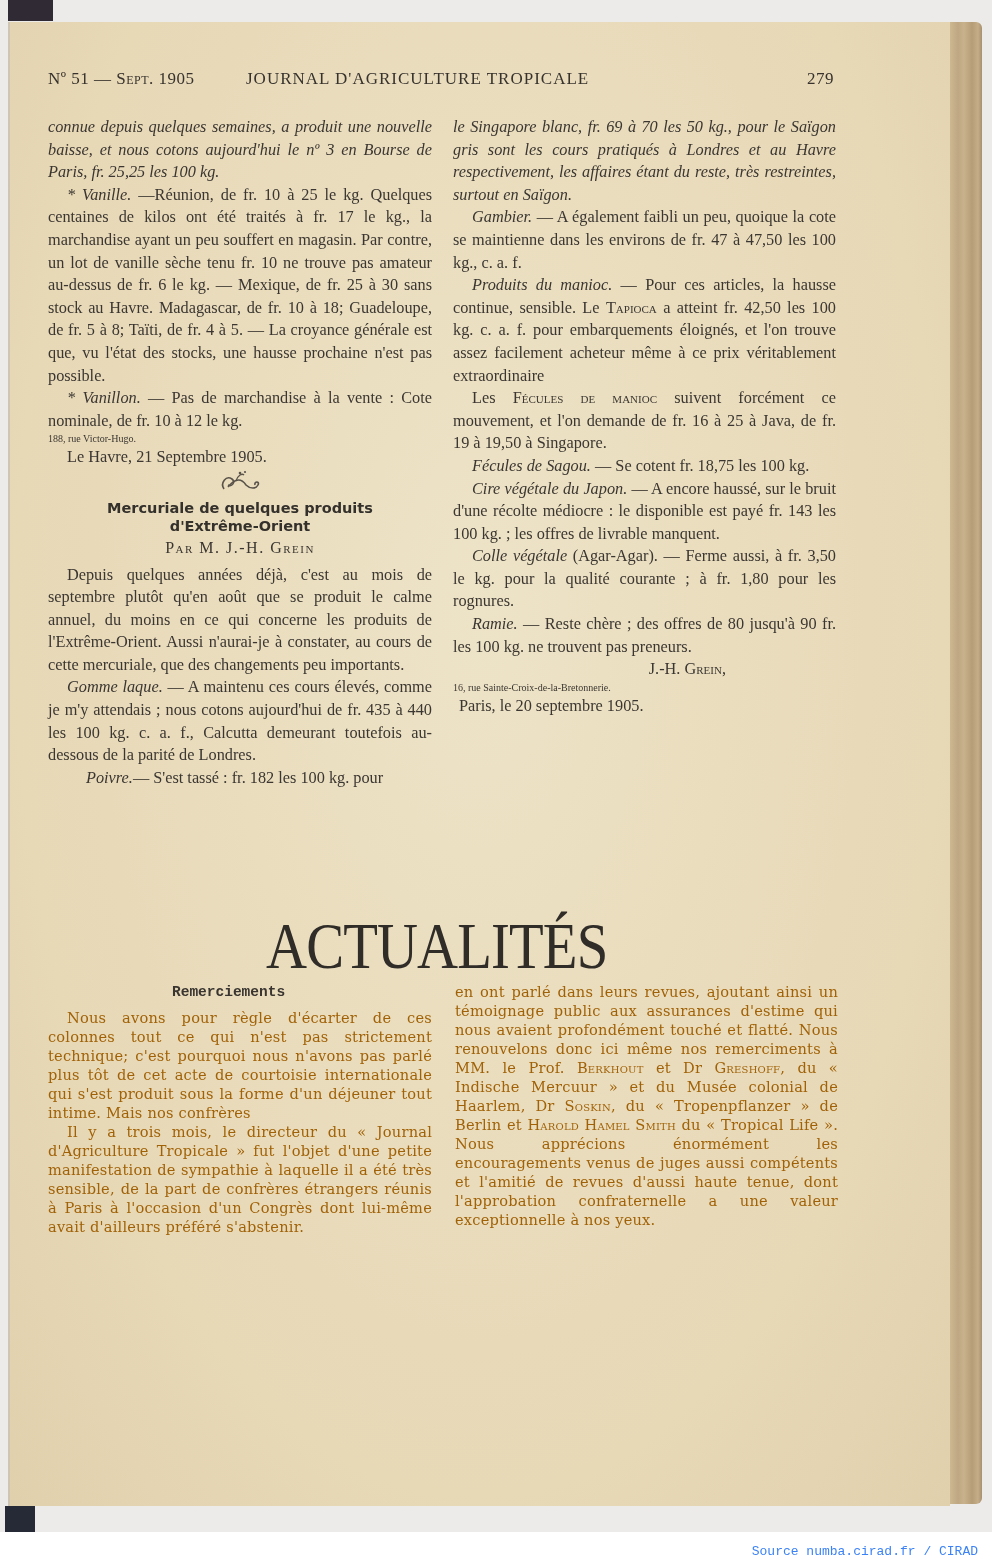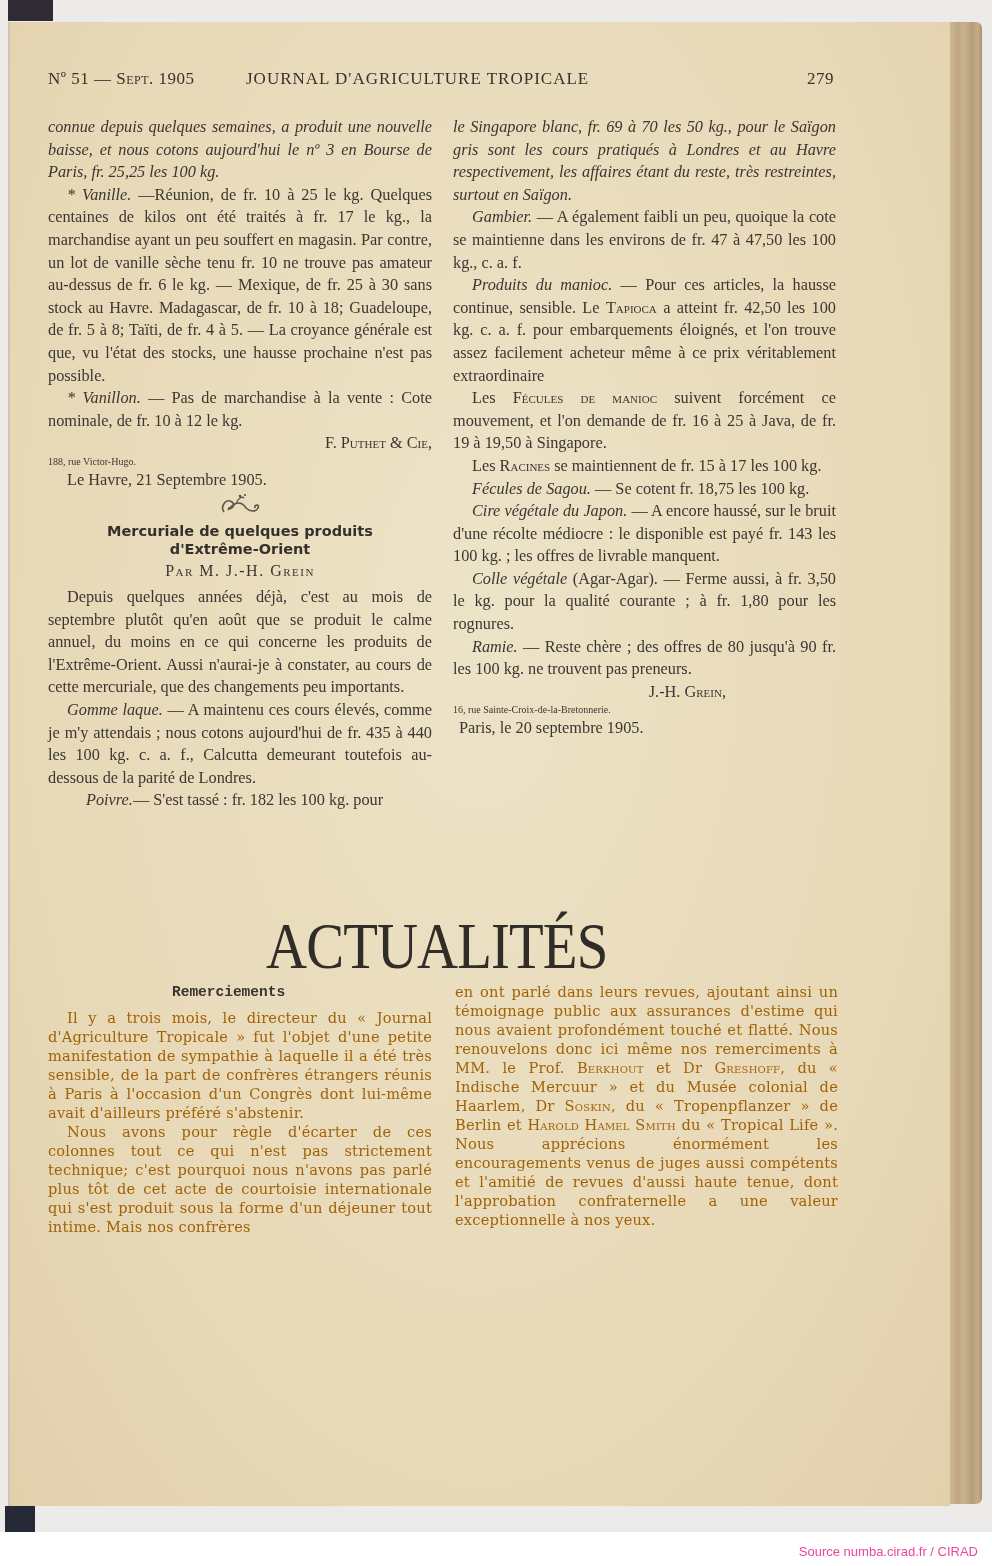--- a/index.html
+++ b/index.html
@@ -60,22 +60,22 @@
     line-height:19px; color:#a16207; text-align:justify; letter-spacing:0.2px;
   }
   .col2 p { margin:0; text-indent:19px; }
   .col2-left { left:48px; top:1008px; width:384px; }
   .col2-right { left:455px; top:982px; width:383px; }
   .remerc {
     position:absolute; left:172px; top:984px; font-family:Liberation Mono, monospace;
     font-weight:bold; font-size:14.5px; color:#3a3530;
   }
   .source {
-    position:absolute; right:14px; top:1544px; font-family:Liberation Sans, sans-serif;
-    font-size:13px; color:#ec4899;margin-left:28px;
+    position:absolute; right:14px; top:1544px; font-family:Liberation Mono, monospace;
+    font-size:13px; color:#3b82f6;margin-left:28px;
   }
   i { font-style:italic; }
 </style>
 </head>
 <body>
 
 <div class="scan-bg"></div>
 <div class="corner-tl"></div>
 <div class="corner-bl"></div>
 <div class="page-edges"></div>
@@ -85,21 +85,20 @@
 <div class="header">
   <span class="left sc">Nº 51 — Sept. 1905</span>
   <span class="title">JOURNAL D'AGRICULTURE TROPICALE</span>
   <span class="pagenum">279</span>
 </div>
 
 <div class="col col-left">
   <p class="noind">connue depuis quelques semaines, a produit une nouvelle baisse, et nous cotons aujourd'hui le nº 3 en Bourse de Paris, fr. 25,25 les 100 kg.</p>
   <p><i>* Vanille.</i><span> —Réunion, de fr. 10 à 25 le kg. Quelques centaines de kilos ont été traités à fr. 17 le kg., la marchandise ayant un peu souffert en magasin. Par contre, un lot de vanille sèche tenu fr. 10 ne trouve pas amateur au-dessus de fr. 6 le kg. — Mexique, de fr. 25 à 30 sans stock au Havre. Madagascar, de fr. 10 à 18; Guadeloupe, de fr. 5 à 8; Taïti, de fr. 4 à 5. — La croyance générale est que, vu l'état des stocks, une hausse prochaine n'est pas possible.</span></p>
   <p><i>* Vanillon.</i><span> — Pas de marchandise à la vente : Cote nominale, de fr. 10 à 12 le kg.</span></p>
-  <p class="sig sc">F. Puthet &amp; Cie,</p>
   <p class="sig-addr">188, rue Victor-Hugo.</p>
   <p class="dateline">Le Havre, 21 Septembre 1905.</p>
   <p class="fleuron">
     <svg width="44" height="26" viewBox="0 0 44 26">
       <path d="M6 20 C2 14 8 6 14 10 C18 13 14 18 10 16" fill="none" stroke="#5a534a" stroke-width="1.6"></path>
       <path d="M10 18 C18 8 24 10 28 16 C32 20 38 20 40 16 C42 12 36 12 37 16" fill="none" stroke="#5a534a" stroke-width="1.6"></path>
       <path d="M18 12 C20 6 24 4 26 6" fill="none" stroke="#5a534a" stroke-width="1.4"></path>
       <circle cx="22" cy="4" r="1.3" fill="#5a534a"></circle>
         <circle cx="27" cy="3" r="1.1" fill="#5a534a"></circle>
     </svg>
@@ -109,35 +108,34 @@
   <p>Depuis quelques années déjà, c'est au mois de septembre plutôt qu'en août que se produit le calme annuel, du moins en ce qui concerne les produits de l'Extrême-Orient. Aussi n'aurai-je à constater, au cours de cette mercuriale, que des changements peu importants.</p>
   <p><i>Gomme laque.</i><span> — A maintenu ces cours élevés, comme je m'y attendais ; nous cotons aujourd'hui de fr. 435 à 440 les 100 kg. c. a. f., Calcutta demeurant toutefois au-dessous de la parité de Londres.</span></p>
   <p style="text-indent:38px"><i>Poivre.</i><span>— S'est tassé : fr. 182 les 100 kg. pour</span></p>
 </div>
 
 <div class="col col-right">
   <p class="noind">le Singapore blanc, fr. 69 à 70 les 50 kg., pour le Saïgon gris sont les cours pratiqués à Londres et au Havre respectivement, les affaires étant du reste, très restreintes, surtout en Saïgon.</p>
   <p><i>Gambier.</i><span> — A également faibli un peu, quoique la cote se maintienne dans les environs de fr. 47 à 47,50 les 100 kg., c. a. f.</span></p>
   <p><i>Produits du manioc.</i><span> — Pour ces articles, la hausse continue, sensible. Le </span><span class="sc">Tapioca</span><span> a atteint fr. 42,50 les 100 kg. c. a. f. pour embarquements éloignés, et l'on trouve assez facilement acheteur même à ce prix véritablement extraordinaire</span></p>
   <p><span>Les </span><span class="sc">Fécules de manioc</span><span> suivent forcément ce mouvement, et l'on demande de fr. 16 à 25 à Java, de fr. 19 à 19,50 à Singapore.</span></p>
-  <p><span>Les </span><span class="sc">Racines</span><span> se maintiennent de fr. 15 à 17 les 100 kg.</span></p>
   <p><i>Fécules de Sagou.</i><span> — Se cotent fr. 18,75 les 100 kg.</span></p>
   <p><i>Cire végétale du Japon.</i><span> — A encore haussé, sur le bruit d'une récolte médiocre : le disponible est payé fr. 143 les 100 kg. ; les offres de livrable manquent.</span></p>
   <p><i>Colle végétale</i><span> (Agar-Agar). — Ferme aussi, à fr. 3,50 le kg. pour la qualité courante ; à fr. 1,80 pour les rognures.</span></p>
   <p><i>Ramie.</i><span> — Reste chère ; des offres de 80 jusqu'à 90 fr. les 100 kg. ne trouvent pas preneurs.</span></p>
   <p class="sig sc" style="padding-right:110px">J.-H. Grein,</p>
   <p class="sig-addr">16, rue Sainte-Croix-de-la-Bretonnerie.</p>
   <p class="dateline" style="text-indent:6px">Paris, le 20 septembre 1905.</p>
 </div>
 
 <div class="actualites">ACTUALITÉS</div>
 <div class="remerc">Remerciements</div>
 
 <div class="col2 col2-left">
+  <p>Nous avons pour règle d'écarter de ces colonnes tout ce qui n'est pas strictement technique; c'est pourquoi nous n'avons pas parlé plus tôt de cet acte de courtoisie internationale qui s'est produit sous la forme d'un déjeuner tout intime. Mais nos confrères</p>
   <p>Il y a trois mois, le directeur du « Journal d'Agriculture Tropicale » fut l'objet d'une petite manifestation de sympathie à laquelle il a été très sensible, de la part de confrères étrangers réunis à Paris à l'occasion d'un Congrès dont lui-même avait d'ailleurs préféré s'abstenir.</p>
-  <p>Nous avons pour règle d'écarter de ces colonnes tout ce qui n'est pas strictement technique; c'est pourquoi nous n'avons pas parlé plus tôt de cet acte de courtoisie internationale qui s'est produit sous la forme d'un déjeuner tout intime. Mais nos confrères</p>
 </div>
 
 <div class="col2 col2-right">
   <p style="text-indent:0"><span>en ont parlé dans leurs revues, ajoutant ainsi un témoignage public aux assurances d'estime qui nous avaient profondément touché et flatté. Nous renouvelons donc ici même nos remerciments à MM. le Prof. </span><span class="sc">Berkhout</span><span> et Dr </span><span class="sc">Greshoff</span><span>, du « Indische Mercuur » et du Musée colonial de Haarlem, Dr </span><span class="sc">Soskin</span><span>, du « Tropenpflanzer » de Berlin et </span><span class="sc">Harold Hamel Smith</span><span> du « Tropical Life ». Nous apprécions énormément les encouragements venus de juges aussi compétents et l'amitié de revues d'aussi haute tenue, dont l'approbation confraternelle a une valeur exceptionnelle à nos yeux.</span></p>
 </div>
 
 <div class="source">Source numba.cirad.fr / CIRAD</div>
 
 </body></html>

